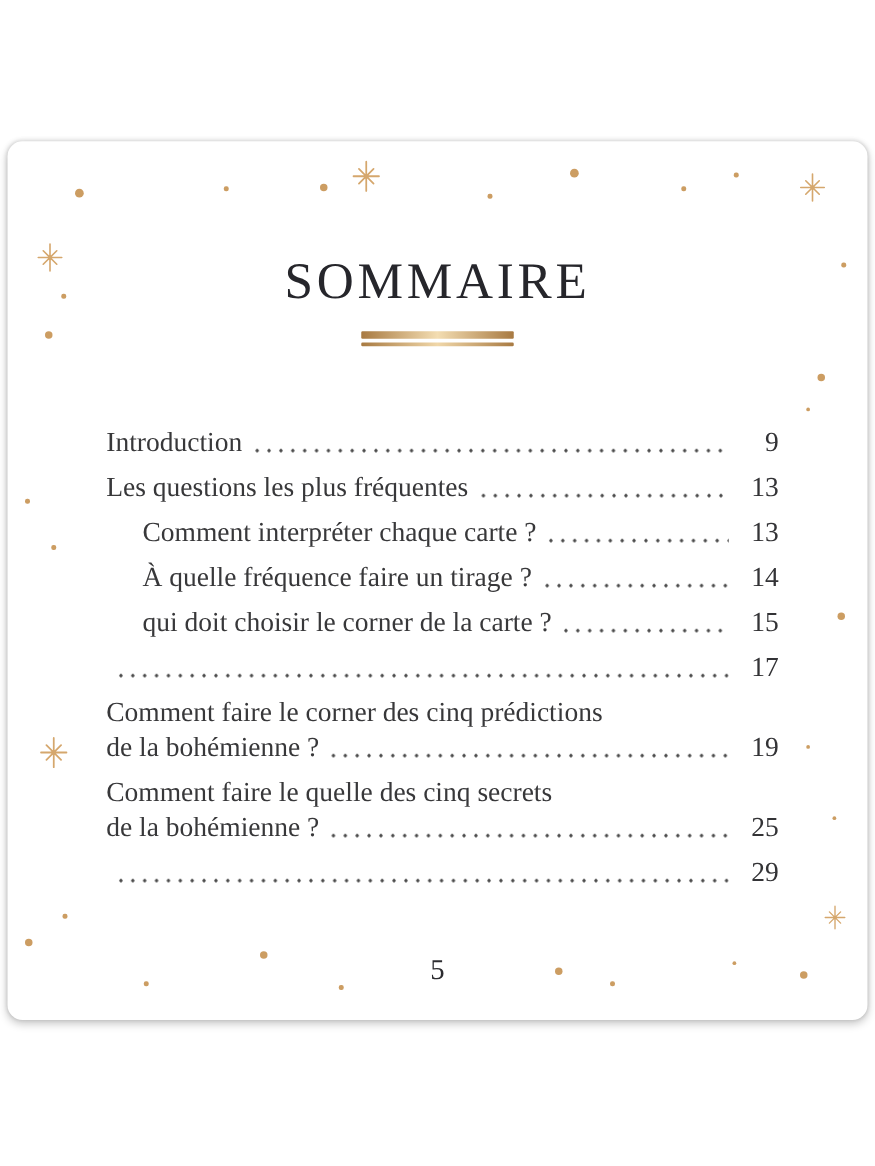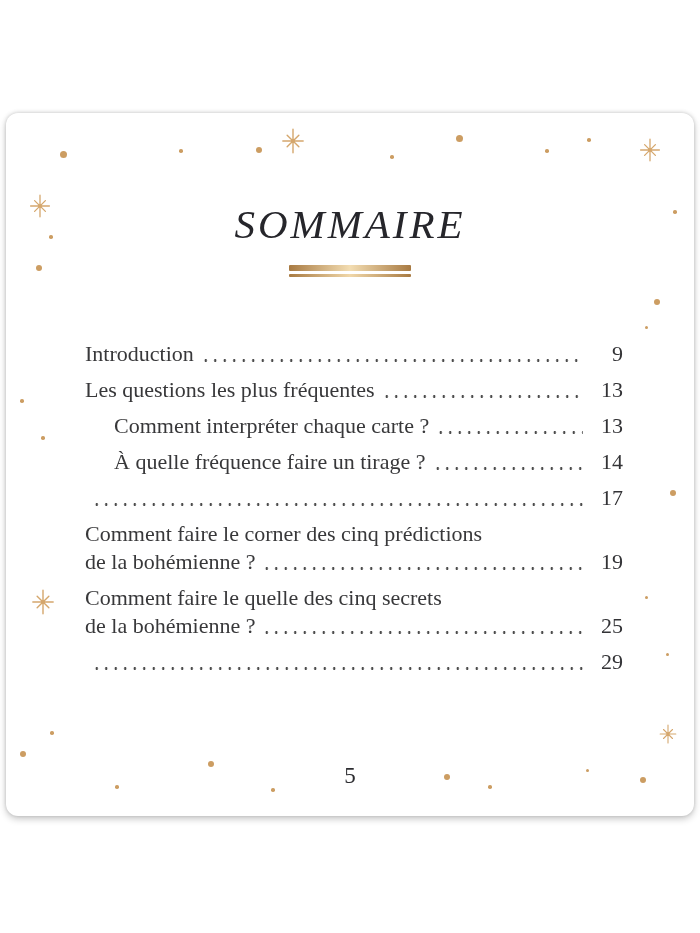--- a/index.html
+++ b/index.html
@@ -11,21 +11,21 @@
   
   .page-card{
     position:absolute;left:6px;top:113px;width:688px;height:703px;
     background:#ffffff;border-radius:12px;
     box-shadow:0 3px 7px rgba(0,0,0,.22), 0 -1px 4px rgba(0,0,0,.10), 0 0 3px rgba(0,0,0,.06);
   }
   
   .page-title{
     position:absolute;top:89px;left:0;width:100%;
     text-align:center;font-size:41px;line-height:44px;
-    letter-spacing:3px;color:#26262b;font-weight:400;font-style:italic;
+    letter-spacing:3px;color:#26262b;font-weight:400;
   }
   .title-rule{
     position:absolute;top:152px;left:50%;transform:translateX(-50%);
     width:122px;
   }
   .title-rule .bar-thick{
     height:6px;border-radius:1px;
     background:linear-gradient(90deg,#a87a42 0%,#f3ddb2 50%,#a87a42 100%);
   }
   .title-rule .bar-thin{
@@ -95,20 +95,25 @@
         </div>
       </div>
       <div class="toc-entry indent">
         <div class="toc-line">
           <span class="toc-label">À quelle fréquence faire un tirage ?</span>
           <span class="leader"></span>
           <span class="page-num-col">14</span>
         </div>
       </div>
       <div class="toc-entry indent">
+        <div class="toc-line">
+          <span class="toc-label">qui doit choisir le corner de la carte ?</span>
+          <span class="leader"></span>
+          <span class="page-num-col">15</span>
+        </div>
       </div>
       <div class="toc-entry">
         <div class="toc-line">
           <span class="leader"></span>
           <span class="page-num-col">17</span>
         </div>
       </div>
       <div class="toc-entry">
         <div class="toc-line">
           <span class="toc-label">Comment faire le corner des cinq prédictions</span>

